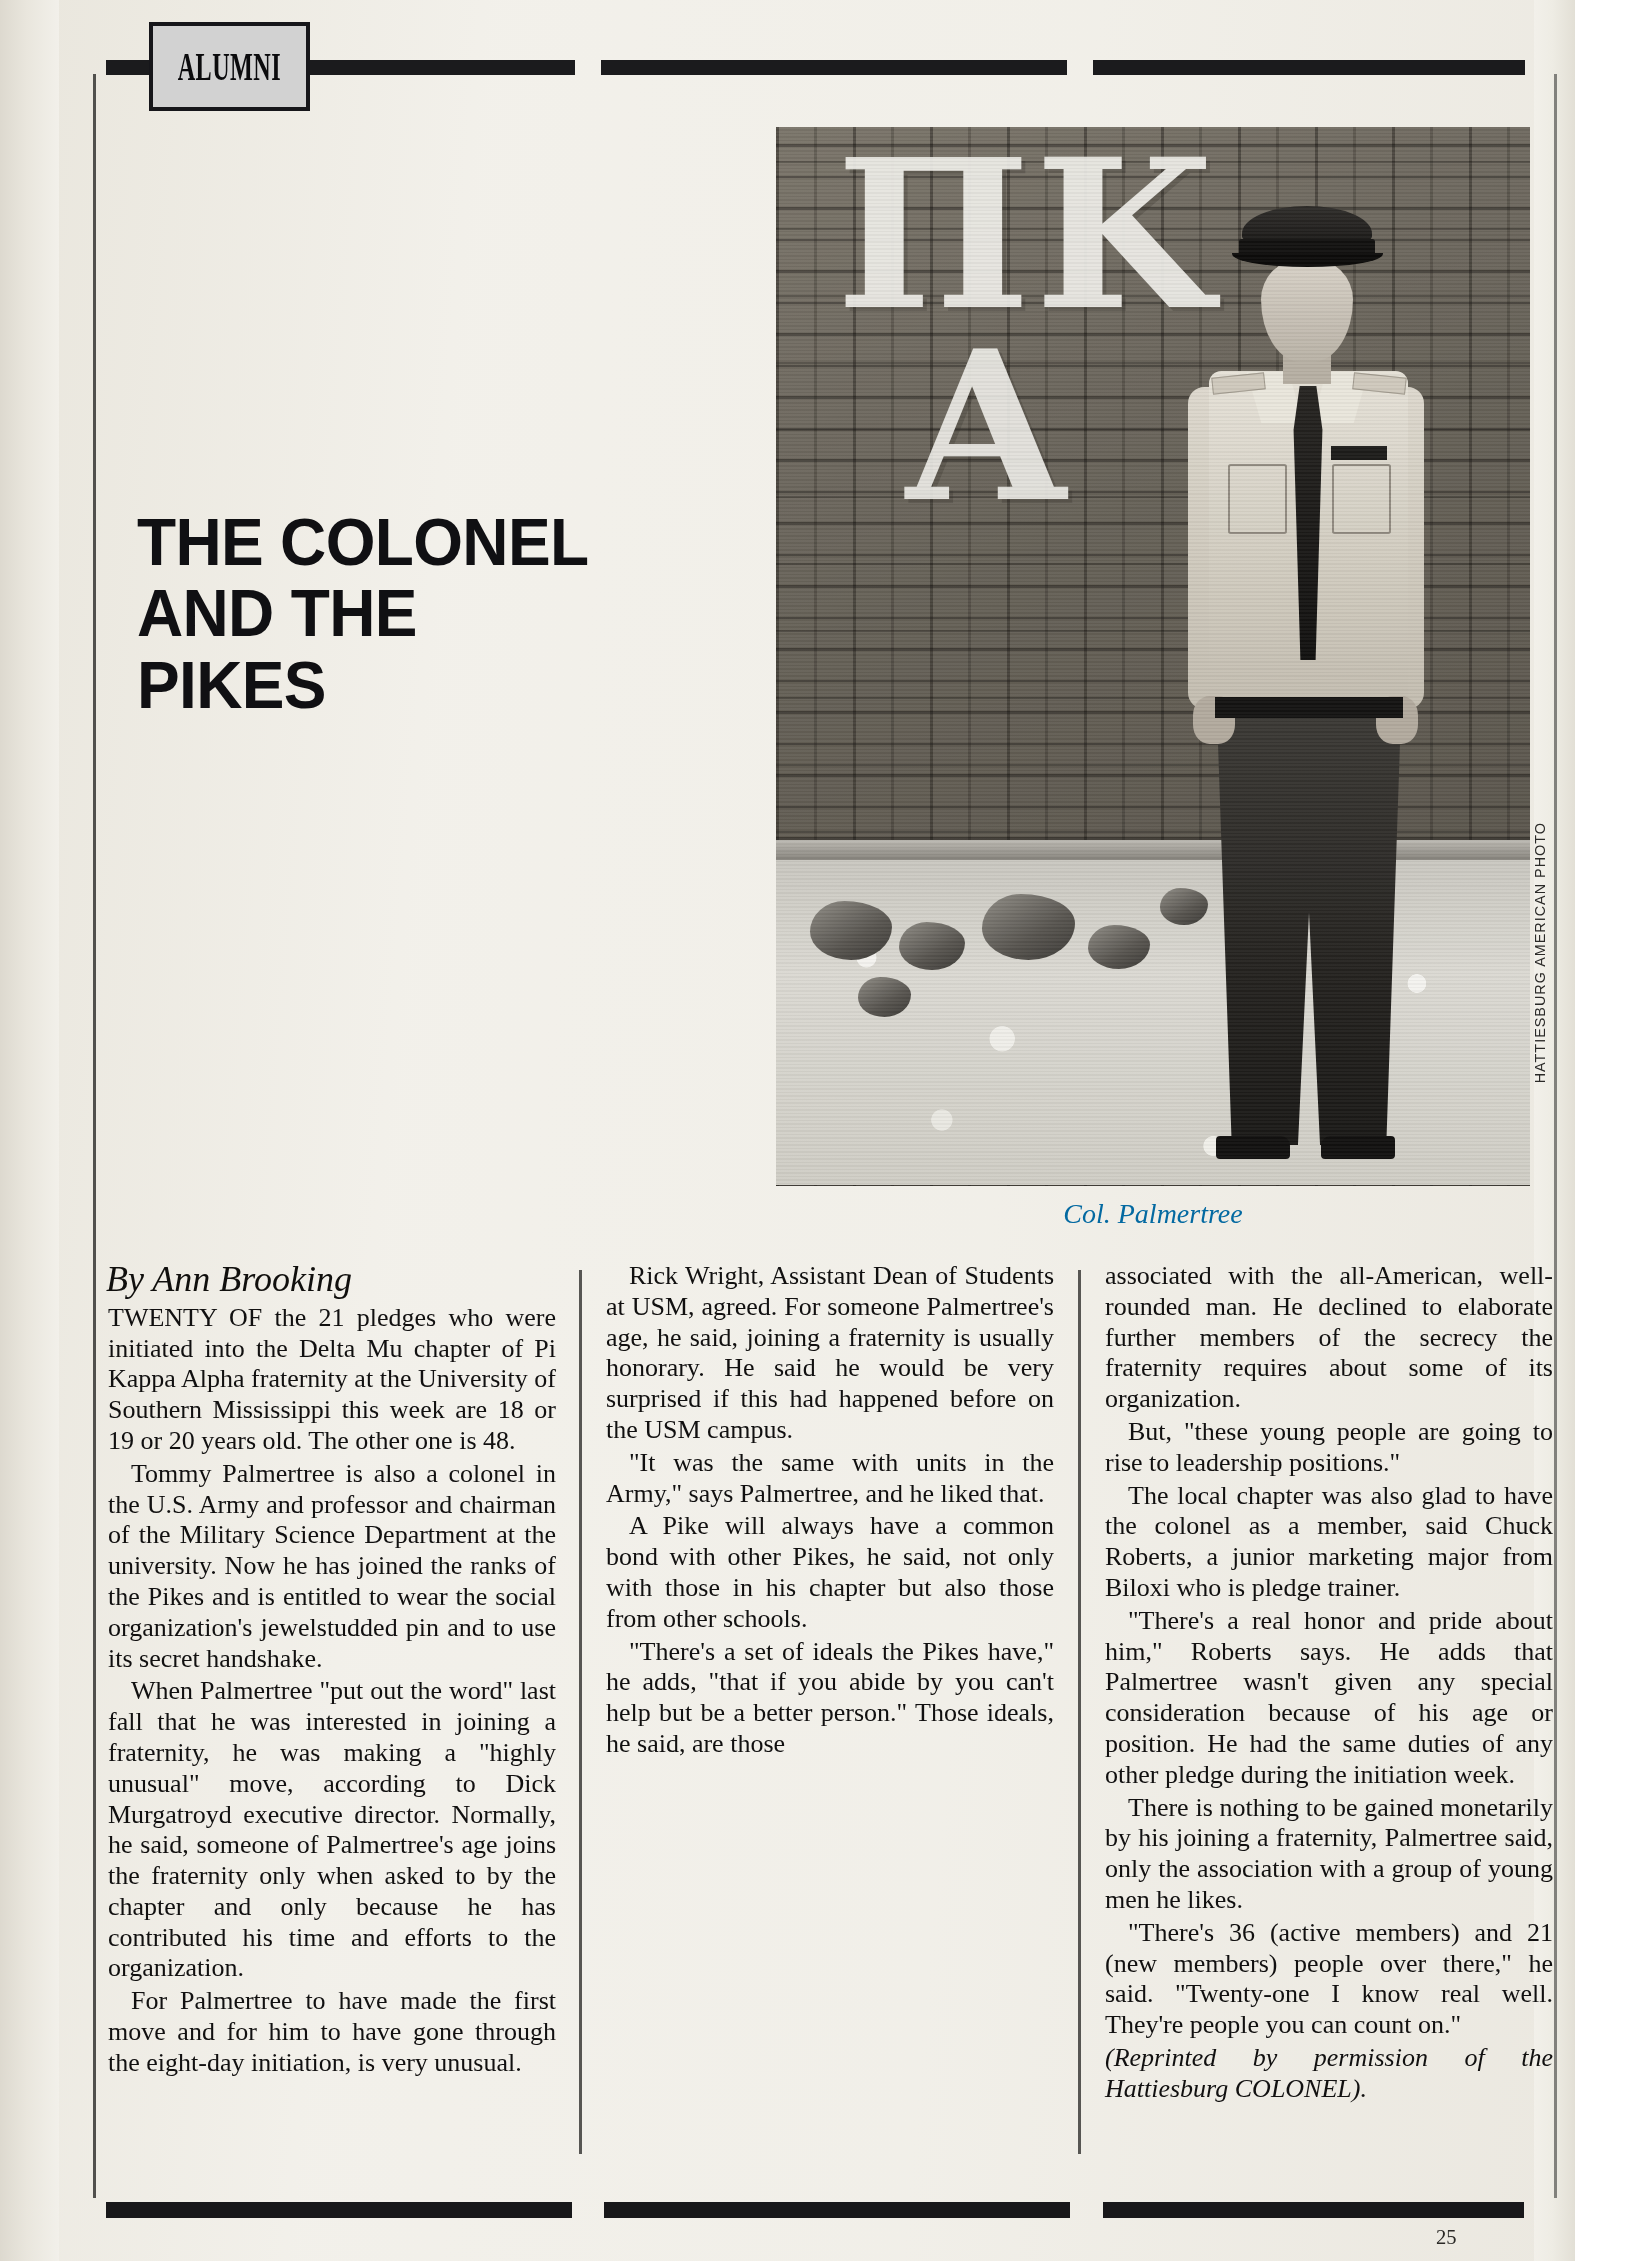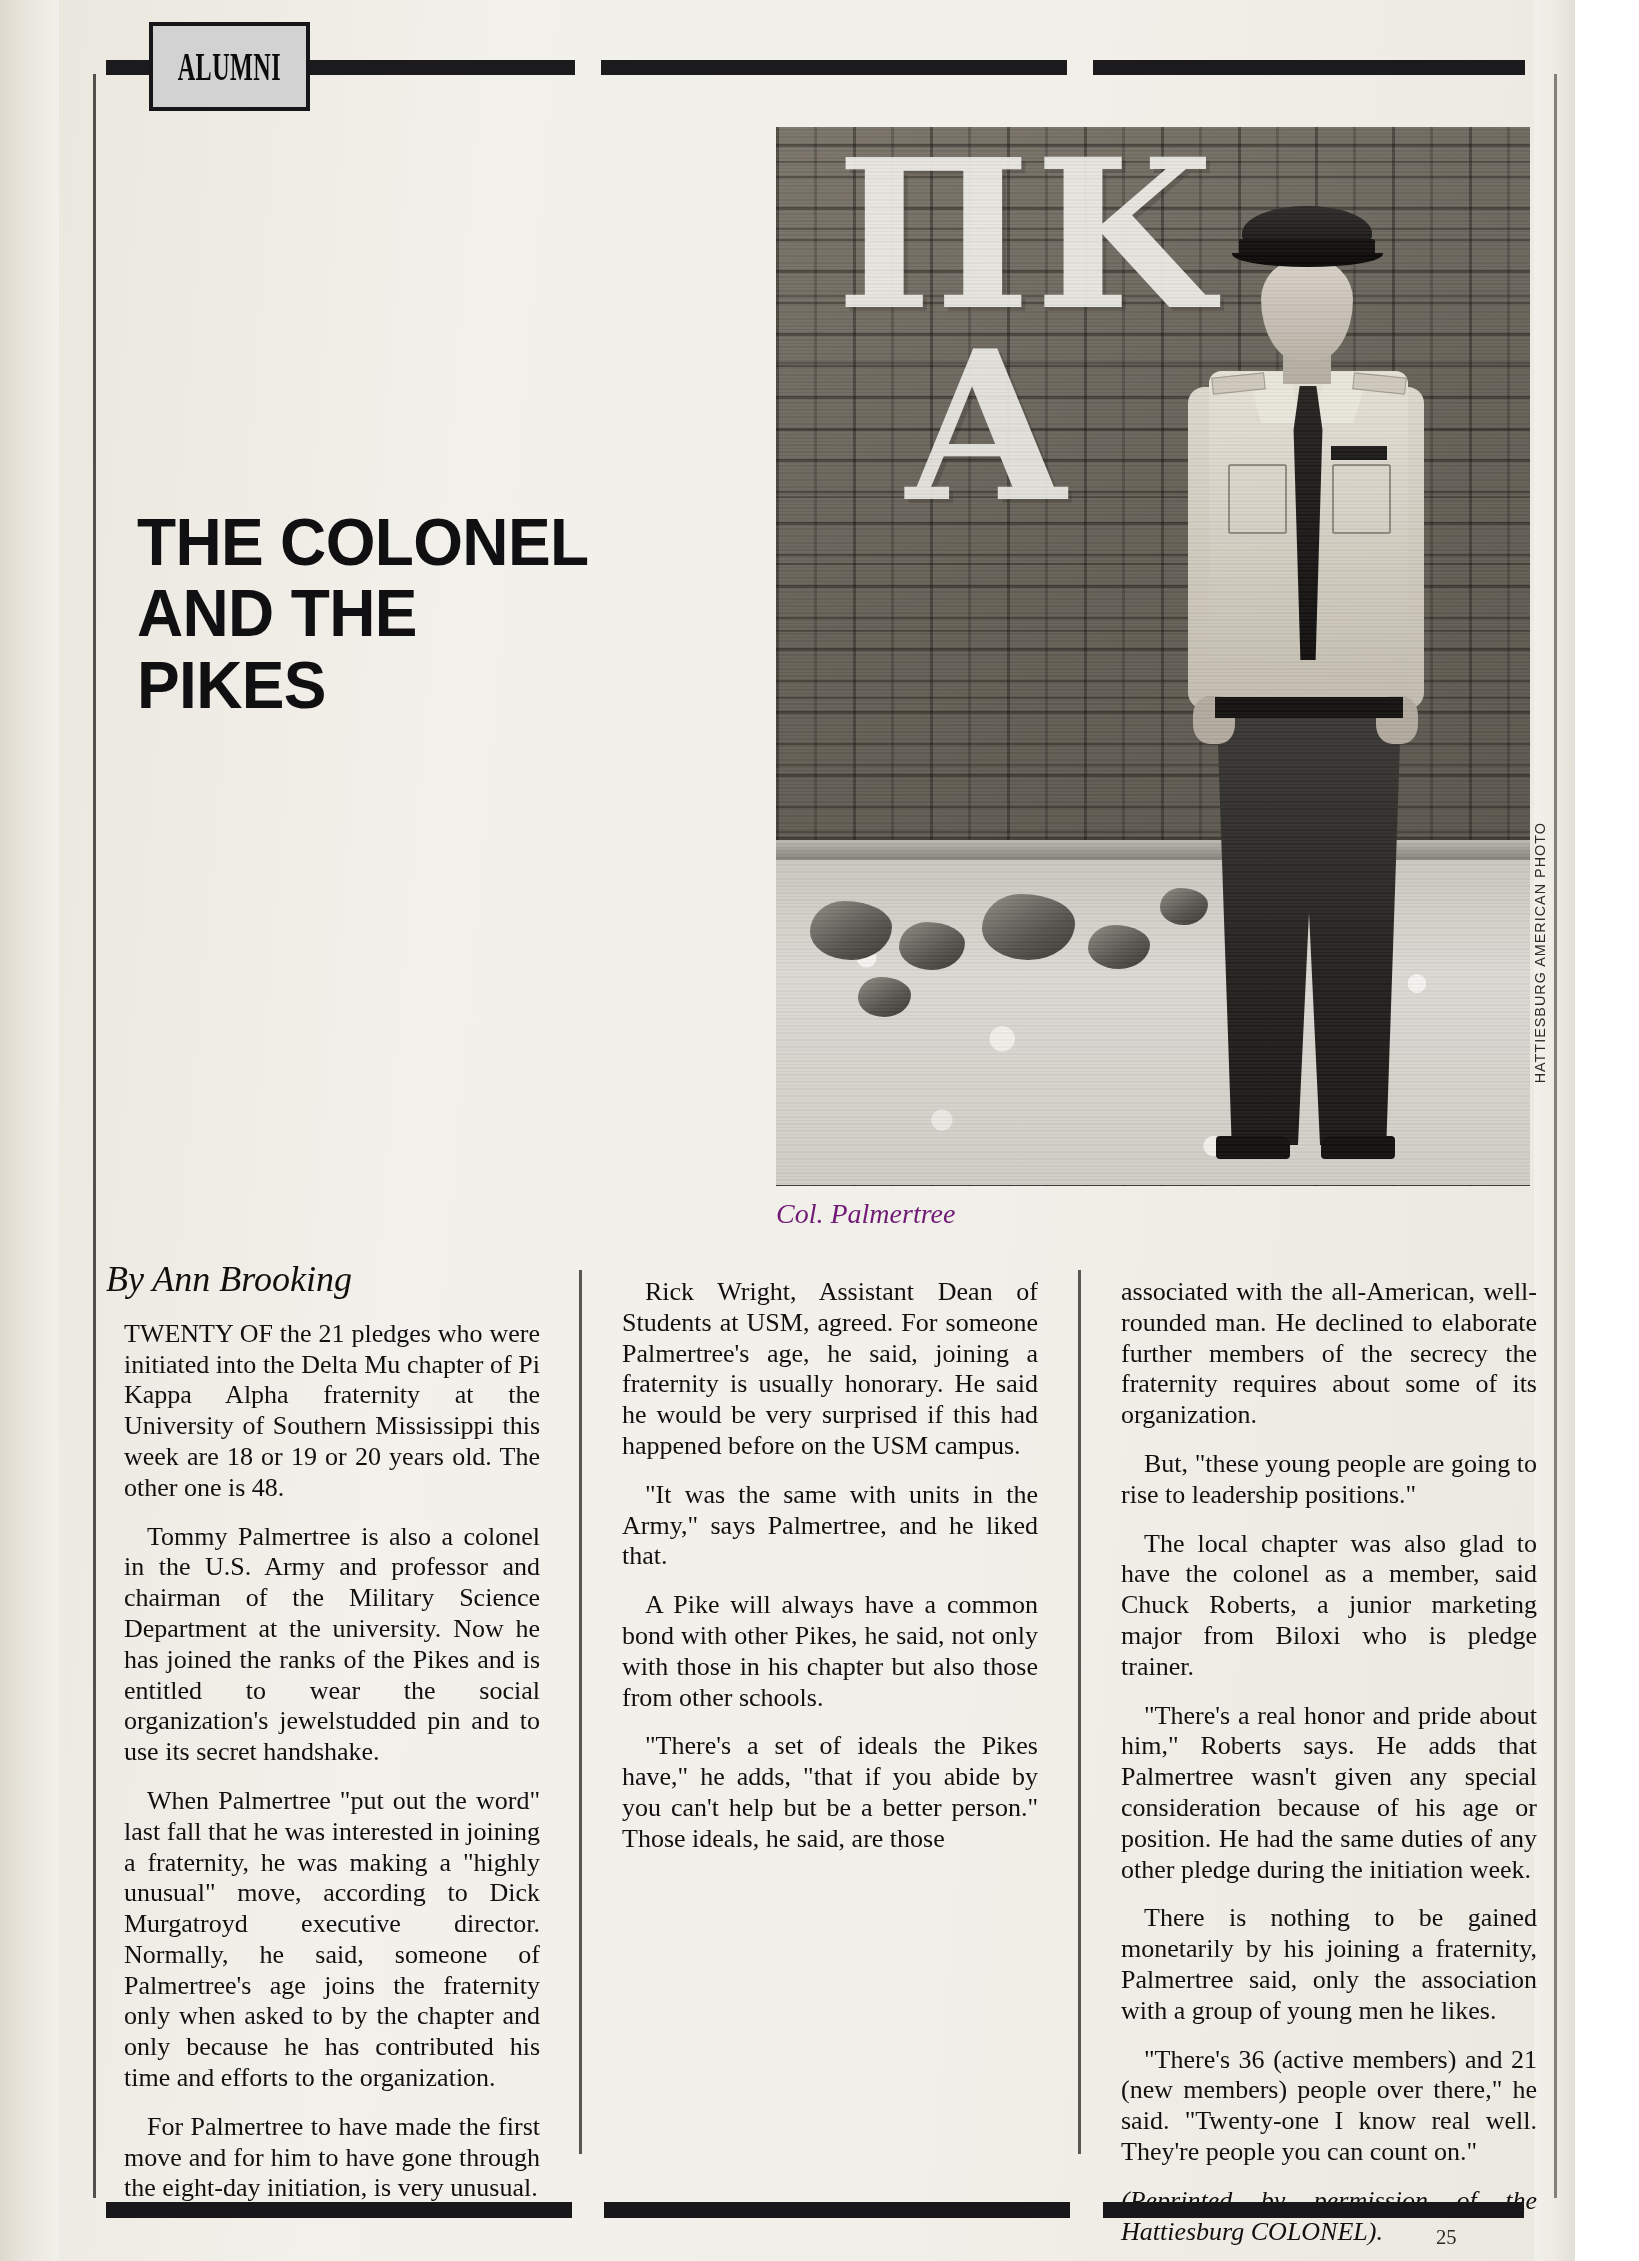--- a/index.html
+++ b/index.html
@@ -341,25 +341,25 @@
     transform: rotate(180deg);
     white-space: nowrap;
   }
 
   
   .photo-caption {
     position: absolute;
     left: 776px;
     top: 1198px;
     width: 754px;
-    text-align: left;
+    text-align: center;
     font-family: "Liberation Serif", "DejaVu Serif", serif;
     font-style: italic;
     font-size: 28px;
-    color: #701a75;
+    color: #0369a1;
   }
 
   
   .columns {
     position: absolute;
     left: 106px;
     top: 1259px;
     width: 1449px;
     height: 891px;
   }
@@ -391,21 +391,21 @@
     line-height: 1.16;
     color: #100f0d;
     margin: 0 0 1.4px 0;
   }
   .para {
     font-family: "Liberation Serif", "DejaVu Serif", serif;
     font-size: 26px;
     line-height: 1.185;
     color: #111010;
     text-align: justify;
-    margin: 18px;
+    margin: 2px;
     text-indent: 23px;
     hyphens: auto;
     -webkit-hyphens: auto;
   }
   .para.first { text-indent: 0; }
   .para.credit {
     font-style: italic;
     text-indent: 0;
   }
 

